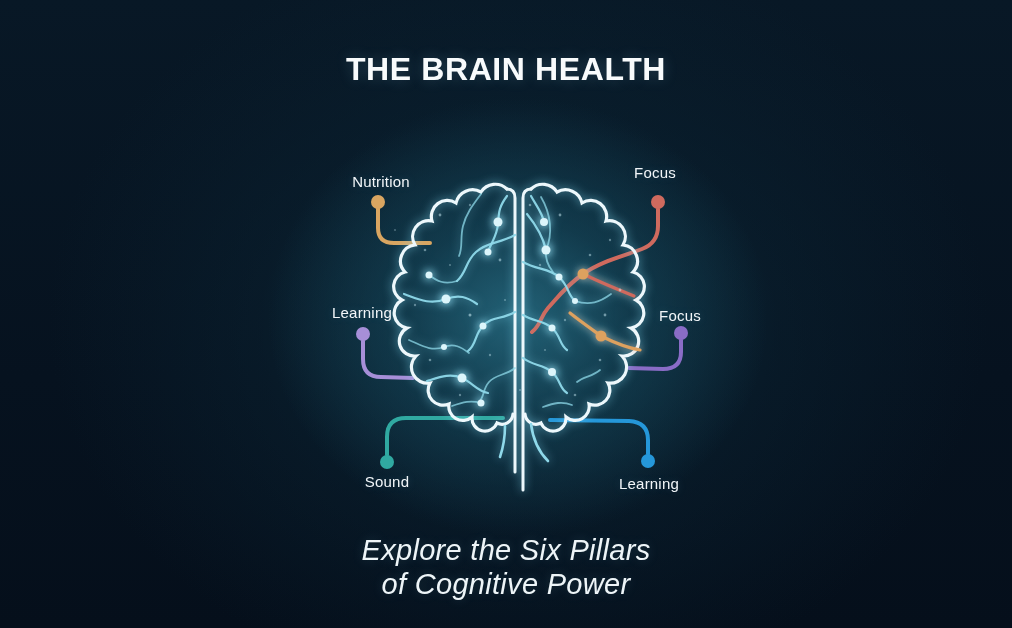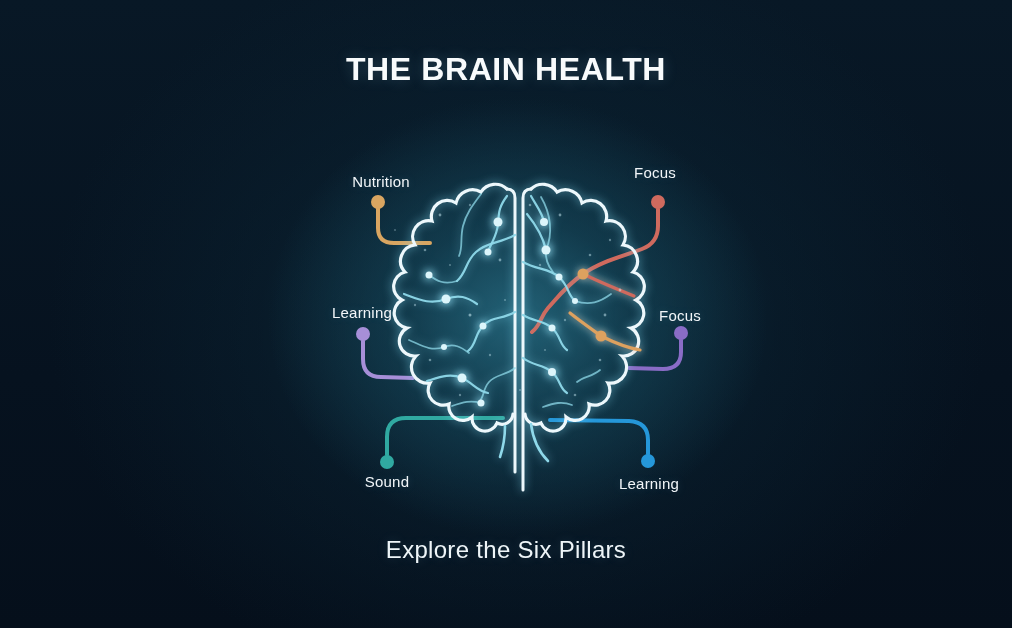--- a/index.html
+++ b/index.html
@@ -12,22 +12,23 @@
       linear-gradient(180deg,#081826 0%,#06121f 60%,#050f1b 100%);
   }
   .stage-svg{position:absolute;left:0;top:0;}
   .title{
     position:absolute;top:50px;left:0;width:100%;text-align:center;
     color:#f8fbfc;font-size:32px;font-weight:700;line-height:39px;letter-spacing:0.6px;
     text-shadow:0 0 14px rgba(150,215,240,0.22);
   }
   .subtitle{
     position:absolute;top:533px;left:0;width:100%;text-align:center;
-    color:#eef5f8;font-size:24px;font-weight:500;line-height:34px;letter-spacing:0.3px;
+    color:#eef5f8;font-size:29px;font-weight:500;line-height:34px;letter-spacing:0.3px;
     text-shadow:0 0 12px rgba(150,215,240,0.18);
+    font-style:italic;
   }
   .pillar{
     position:absolute;transform:translate(-50%,-50%);
     color:#f2f6f9;font-size:15px;font-weight:500;letter-spacing:0.2px;
     white-space:nowrap;cursor:pointer;
     text-shadow:0 0 10px rgba(140,200,230,0.20);
   }
   .outline{fill:none;stroke-width:3.2;stroke-linecap:round;}
   .fissure{fill:none;stroke-width:3;stroke-linecap:round;}
   .stem{fill:none;stroke-width:2.6;stroke-linecap:round;}
@@ -185,15 +186,16 @@
 
   <div class="pillar" style="left:381px;top:181px">Nutrition</div>
   <div class="pillar" style="left:655px;top:172px">Focus</div>
   <div class="pillar" style="left:362px;top:312px">Learning</div>
   <div class="pillar" style="left:680px;top:315px">Focus</div>
   <div class="pillar" style="left:387px;top:481px">Sound</div>
   <div class="pillar" style="left:649px;top:483px">Learning</div>
 
   <div class="subtitle">
     <div>Explore the Six Pillars</div>
+    <div>of Cognitive Power</div>
   </div>
 
 </div>
 
 </body></html>

